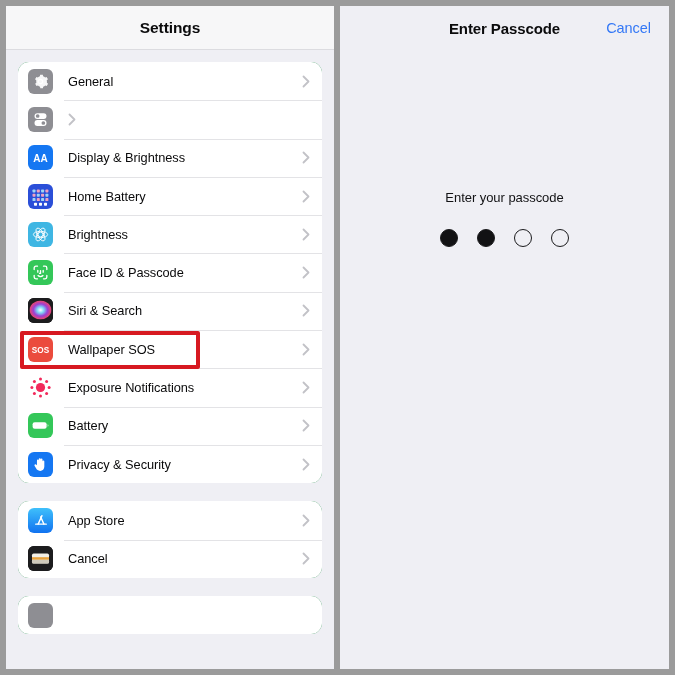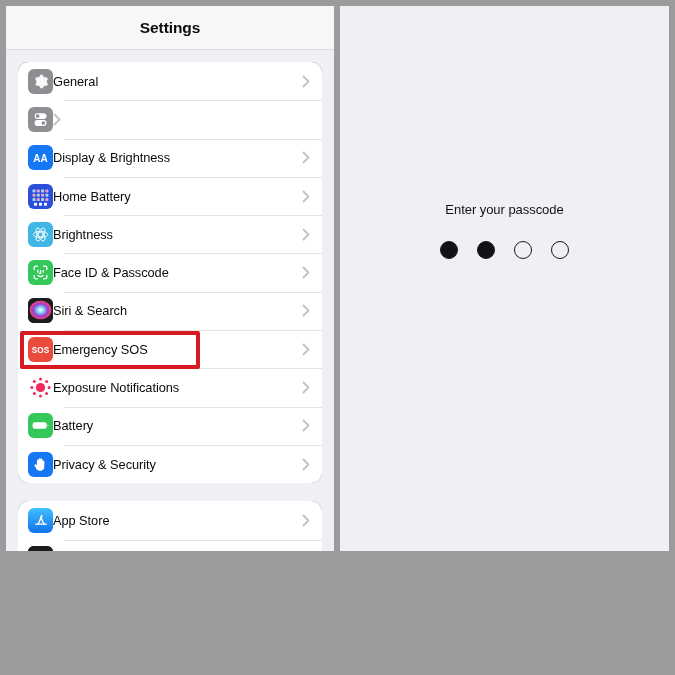--- a/index.html
+++ b/index.html
@@ -11,21 +11,21 @@
   }
   .device-frame {
     position: absolute;
     left: 0; top: 0;
     width: 675px; height: 675px;
     background: #9b9b9b;
   }
   .screen {
     position: absolute;
     left: 6px; top: 6px;
-    width: 663px; height: 545px;
+    width: 663px; height: 663px;
     background: #ececed;
     display: flex;
     overflow: hidden;
   }
 
   
   .settings-panel {
     width: 328px;
     height: 663px;
     background: #efeff4;
@@ -71,21 +71,21 @@
     content: "";
     position: absolute;
     left: 46px; right: 0; top: 0;
     height: 1px;
     background: #e3e3e6;
   }
   .row-icon {
     width: 25px; height: 25px;
     border-radius: 6px;
     flex: 0 0 25px;
-    margin-right: 0;
+    margin-right: 15px;
     position: relative;
     overflow: hidden;
     display: flex;
     align-items: center;
     justify-content: center;
   }
   .row-icon svg { display: block; }
   .row-label {
     flex: 1;
     font-size: 12.8px;
@@ -149,21 +149,21 @@
     top: 50%;
     transform: translateY(-50%);
     font-size: 14.5px;
     color: #3478f6;
     letter-spacing: -0.05px;
     cursor: pointer;
   }
   .passcode-body {
     position: absolute;
     left: 0; right: 0;
-    top: 196px;
+    top: 184px;
     display: flex;
     flex-direction: column;
     align-items: center;
   }
   .passcode-prompt {
     font-size: 13px;
     color: #121214;
     letter-spacing: -0.05px;
     margin-bottom: 24px;
   }
@@ -330,21 +330,21 @@
                 </svg>
             </span>
           </div>
 
           <div class="row">
             <span class="row-icon" style="background:#eb4b3d">
               <svg width="25" height="25" viewBox="0 0 25 25">
                   <text x="12.5" y="16" font-family="Liberation Sans, sans-serif" font-size="8.2" font-weight="bold" fill="#ffffff" text-anchor="middle">SOS</text>
                 </svg>
             </span>
-            <span class="row-label">Emergency SOS</span>
+            <span class="row-label">Wallpaper SOS</span>
             <span class="chevron">
               <svg width="8" height="13" viewBox="0 0 8 13" fill="none" stroke="#c2c2c7" stroke-width="1.8" stroke-linecap="round" stroke-linejoin="round">
                   <polyline points="1.5,1.5 6.5,6.5 1.5,11.5"></polyline>
                 </svg>
             </span>
           </div>
 
           <div class="row">
             <span class="row-icon" style="background:#ffffff">
               <svg width="25" height="25" viewBox="0 0 25 25">
@@ -447,20 +447,24 @@
         </div>
 
       </div>
 
       <div class="highlight-box" style="border-color: rgb(215, 25, 33);"></div>
     </div>
 
     <div class="panel-divider"></div>
 
     <div class="passcode-panel">
+      <div class="passcode-header">
+        <span class="passcode-title">Enter Passcode</span>
+        <span class="cancel-button">Cancel</span>
+      </div>
 
       <div class="passcode-body">
         <div class="passcode-prompt">Enter your passcode</div>
         <div class="passcode-dots">
           <span class="dot filled"></span>
           <span class="dot filled"></span>
           <span class="dot empty"></span>
           <span class="dot empty"></span>
         </div>
       </div>

